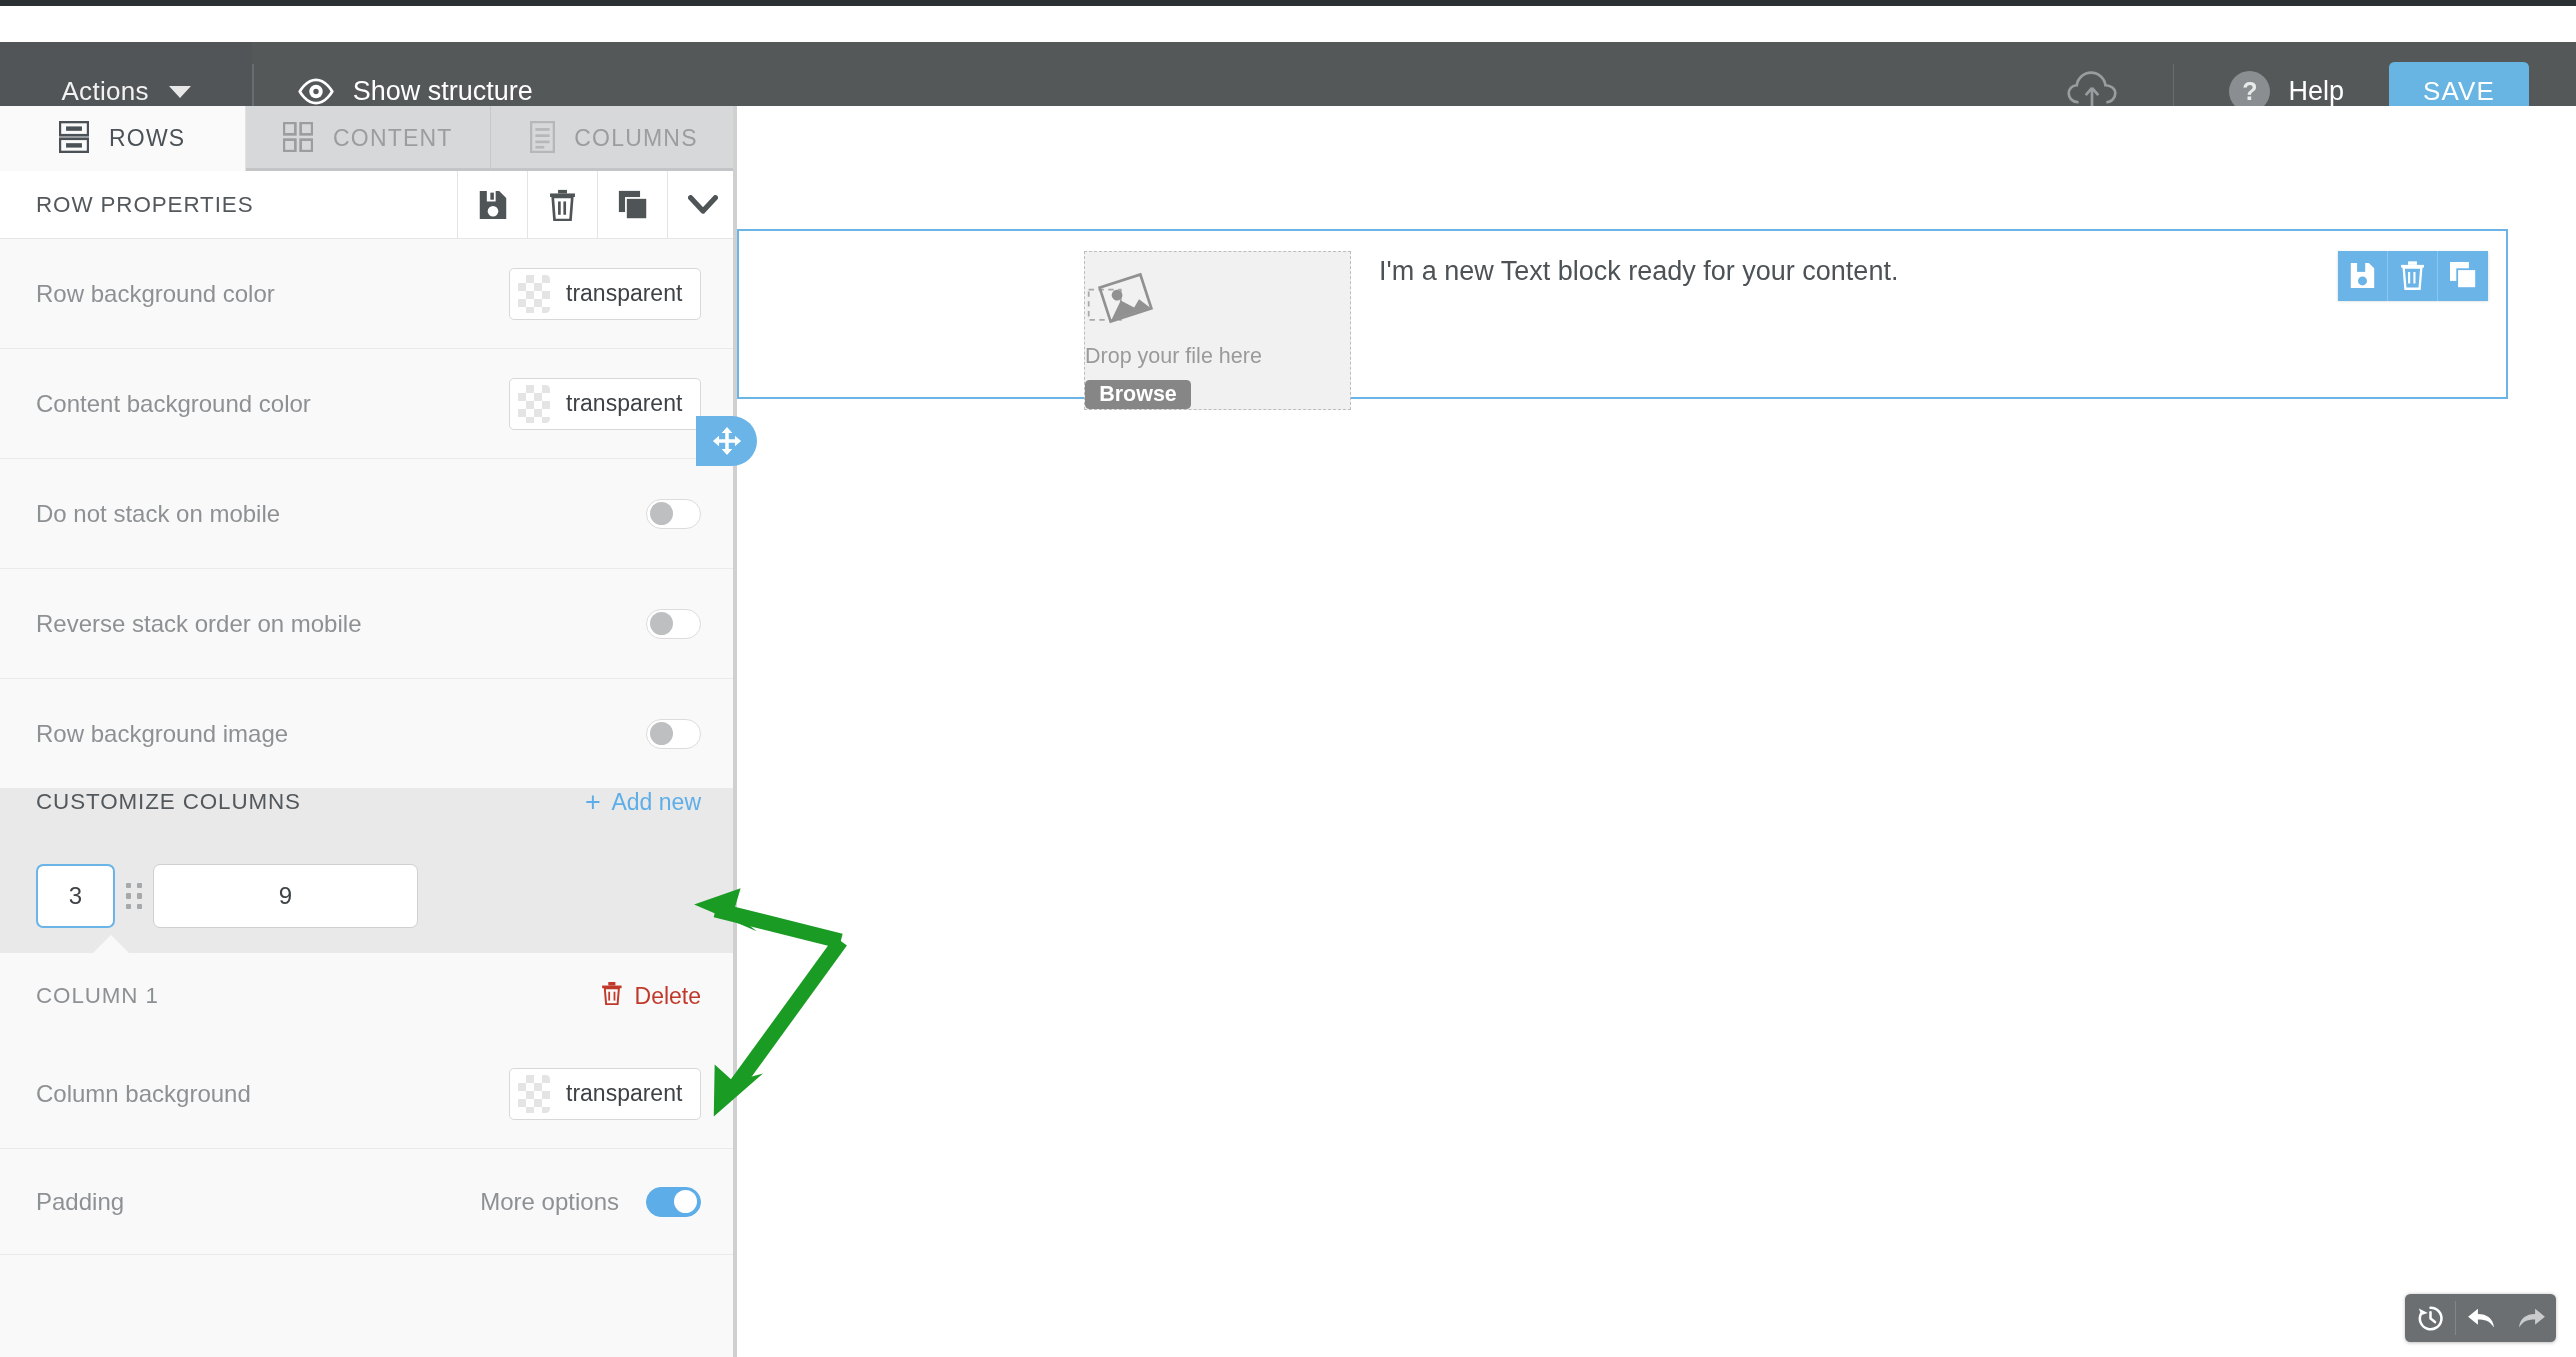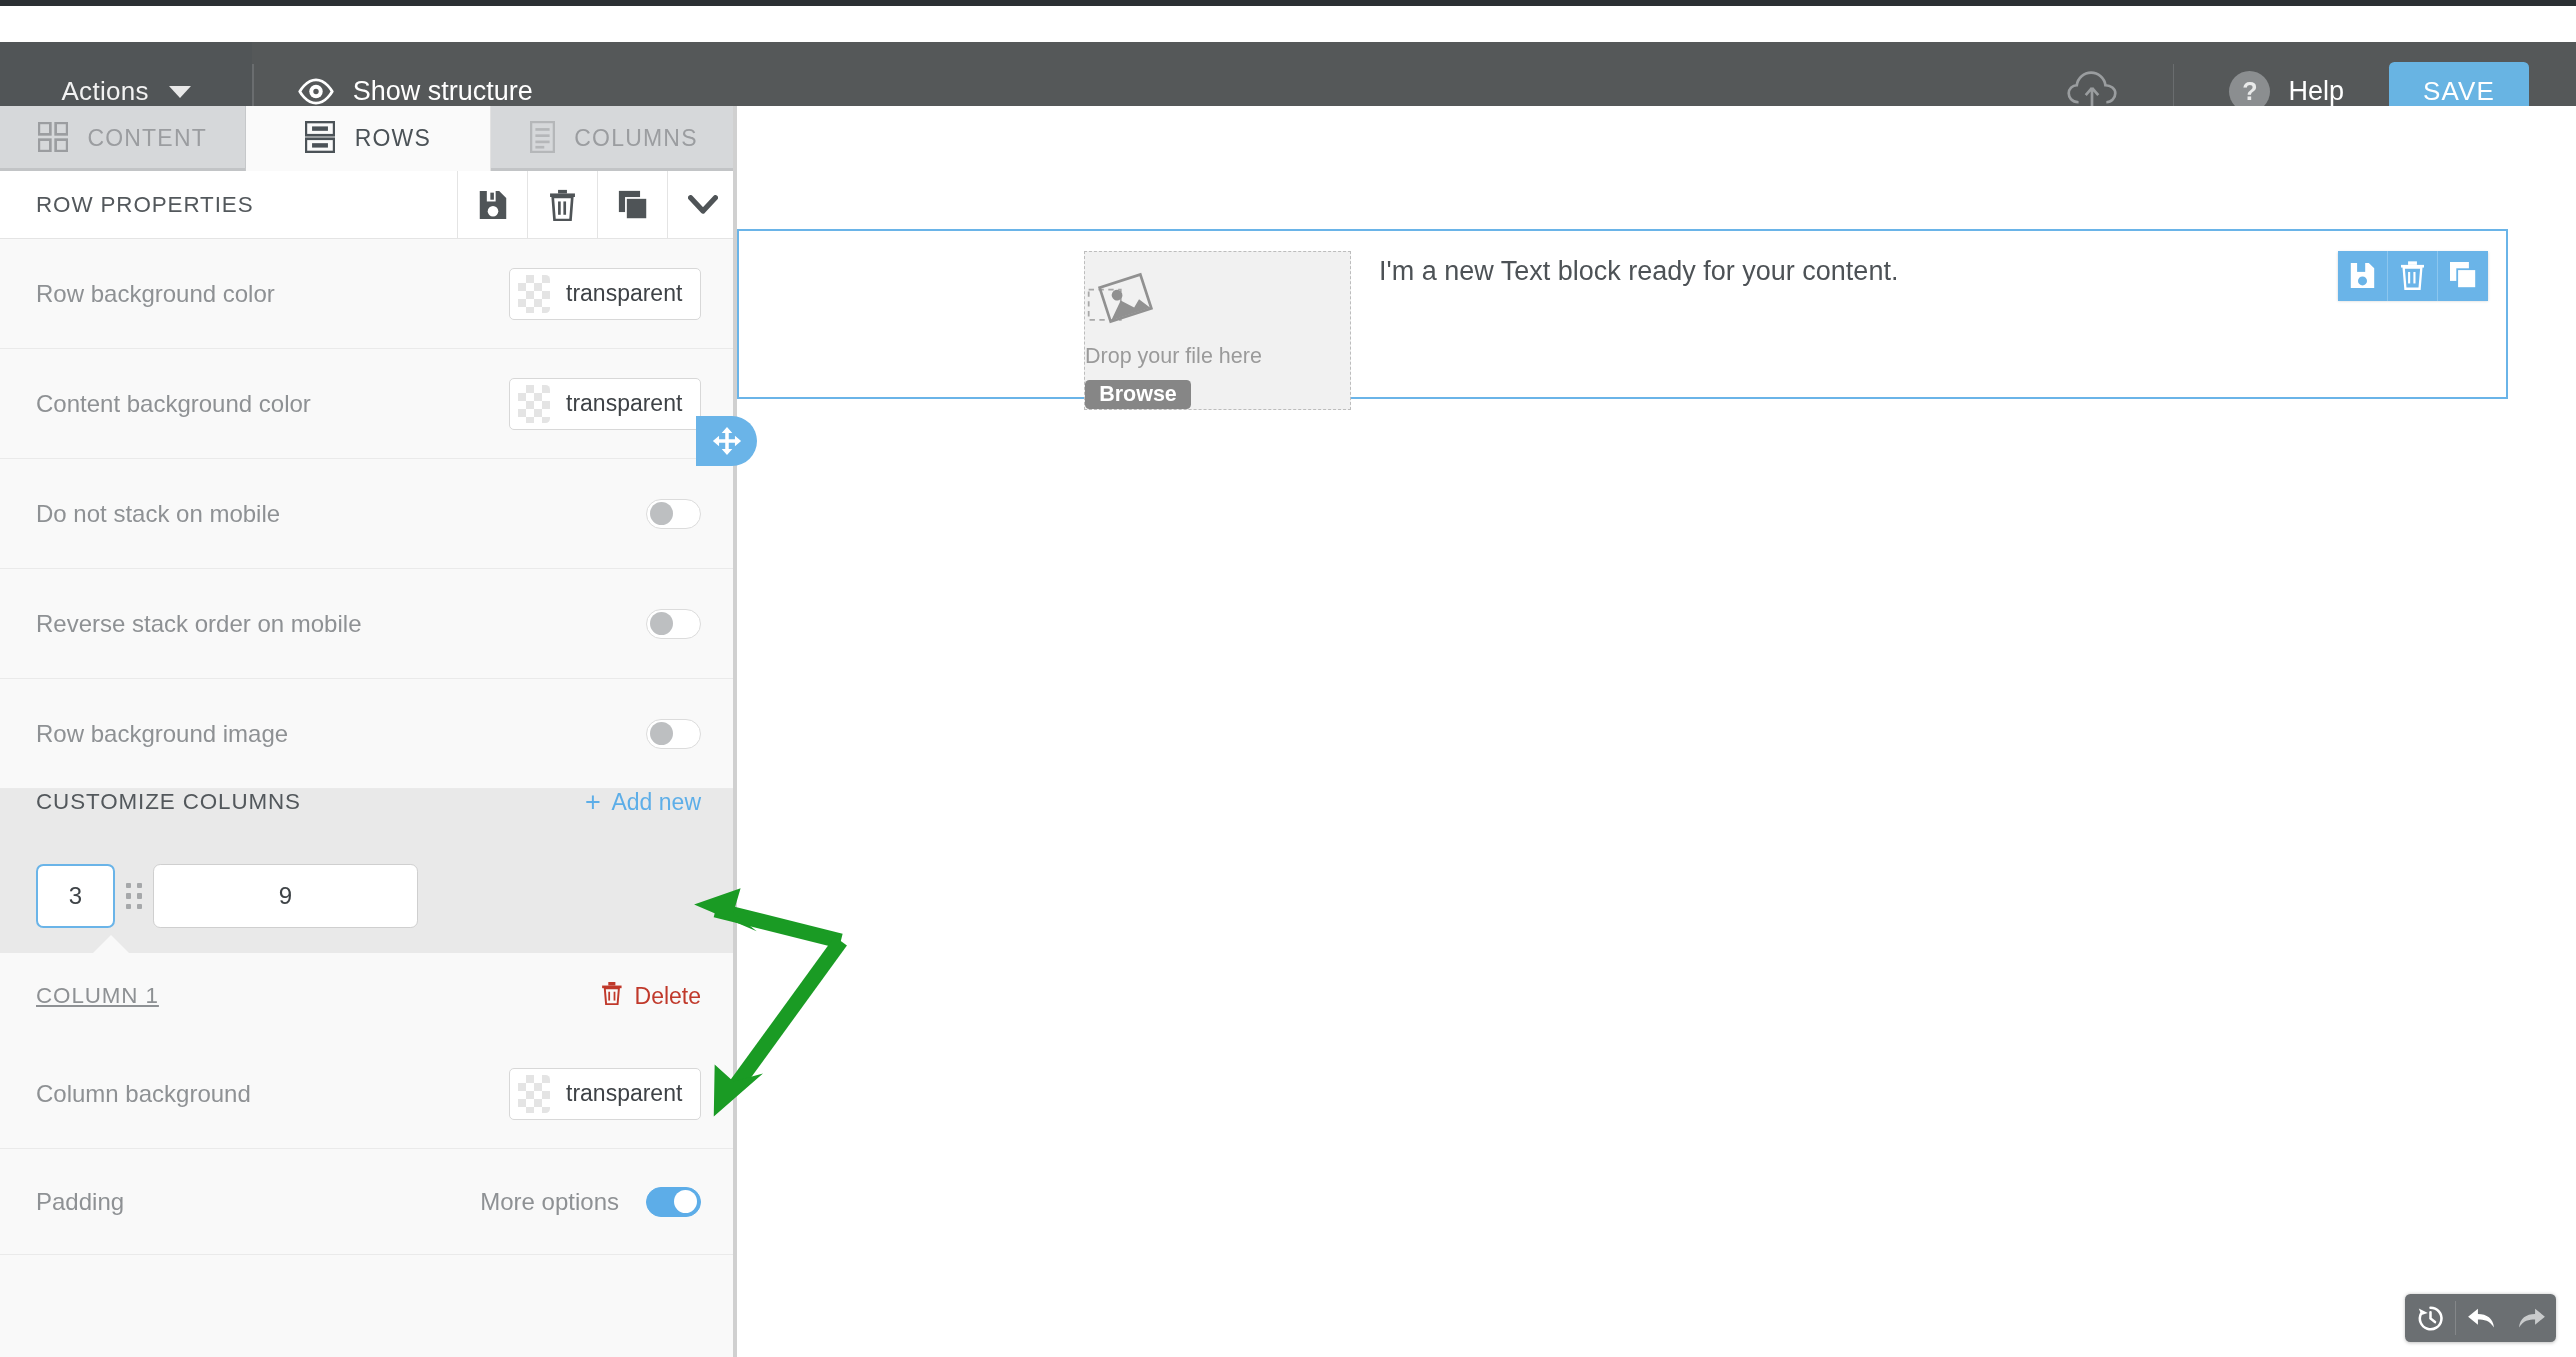--- a/index.html
+++ b/index.html
@@ -185,21 +185,21 @@
     border-left: 19.7px solid transparent;
     border-right: 19.7px solid transparent;
     border-bottom: 19.7px solid #f9f9f9;
   }
 
   
   .col-sec-head {
     height: 86px; display: flex; align-items: center; padding: 0 36px;
     background: #f9f9f9;
   }
-  .col-sec-title { flex: 1 1 auto; font-size: 22.4px; letter-spacing: 0.9px; color: #8e9194; text-decoration: underline; }
+  .col-sec-title { flex: 1 1 auto; font-size: 22.4px; letter-spacing: 0.9px; color: #8e9194; }
   .col-delete {
     display: flex; align-items: center; gap: 12.5px;
     color: #c0392b; font-size: 23px; cursor: pointer;
   }
 
   .prow-last {
     height: 106px; display: flex; align-items: center;
     padding: 0 36px; border-bottom: 0.9px solid #eaeaea; background: #f9f9f9;
   }
   .more-opts { font-size: 24px; color: #8e9194; margin-right: 27px; }
@@ -313,43 +313,43 @@
       <span class="help-circ">?</span>
       <span class="help-text">Help</span>
     </div>
 
     <button class="save-btn">SAVE</button>
   </div>
 
   <div class="left-panel">
 
     <div class="tabs">
+      <div class="tab active">
+        <span>
+          <svg width="30" height="32" viewBox="0 0 34 36">
+            <rect x="1" y="1" width="32" height="15" fill="none" stroke="#4b5257" stroke-width="3"></rect>
+            <rect x="8" y="6" width="18" height="5" fill="#4b5257"></rect>
+            <rect x="1" y="20" width="32" height="15" fill="none" stroke="#4b5257" stroke-width="3"></rect>
+            <rect x="8" y="25" width="18" height="5" fill="#4b5257"></rect>
+          </svg>
+        </span>
+        <span class="tab-label">ROWS</span>
+        <div class="tab-underline"></div>
+      </div>
+
       <div class="tab">
         <span>
           <svg width="30" height="30" viewBox="0 0 34 34">
             <rect x="1" y="1" width="13" height="13" fill="none" stroke="#9b9da0" stroke-width="3"></rect>
             <rect x="20" y="1" width="13" height="13" fill="none" stroke="#9b9da0" stroke-width="3"></rect>
             <rect x="1" y="20" width="13" height="13" fill="none" stroke="#9b9da0" stroke-width="3"></rect>
             <rect x="20" y="20" width="13" height="13" fill="none" stroke="#9b9da0" stroke-width="3"></rect>
           </svg>
         </span>
         <span class="tab-label">CONTENT</span>
-        <div class="tab-underline"></div>
-      </div>
-
-      <div class="tab active">
-        <span>
-          <svg width="30" height="32" viewBox="0 0 34 36">
-            <rect x="1" y="1" width="32" height="15" fill="none" stroke="#4b5257" stroke-width="3"></rect>
-            <rect x="8" y="6" width="18" height="5" fill="#4b5257"></rect>
-            <rect x="1" y="20" width="32" height="15" fill="none" stroke="#4b5257" stroke-width="3"></rect>
-            <rect x="8" y="25" width="18" height="5" fill="#4b5257"></rect>
-          </svg>
-        </span>
-        <span class="tab-label">ROWS</span>
         <div class="tab-underline"></div>
       </div>
 
       <div class="tab">
         <span>
           <svg width="25" height="32" viewBox="0 0 28 36">
             <rect x="1" y="1" width="26" height="34" fill="none" stroke="#b5b7b9" stroke-width="3"></rect>
             <rect x="6" y="8" width="16" height="3" fill="#b5b7b9"></rect>
             <rect x="6" y="15" width="16" height="3" fill="#b5b7b9"></rect>
             <rect x="6" y="22" width="16" height="3" fill="#b5b7b9"></rect>

